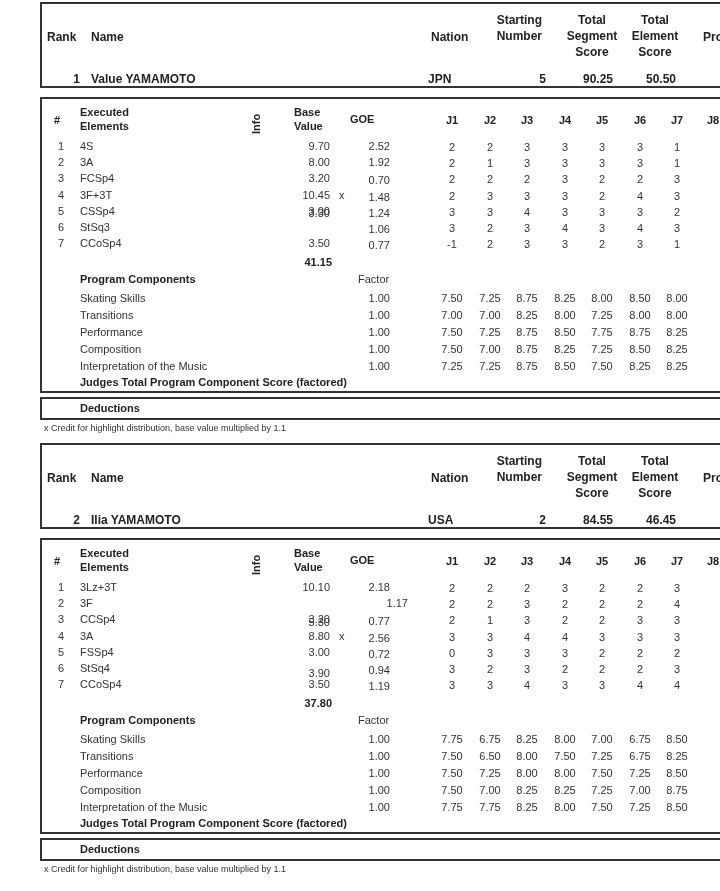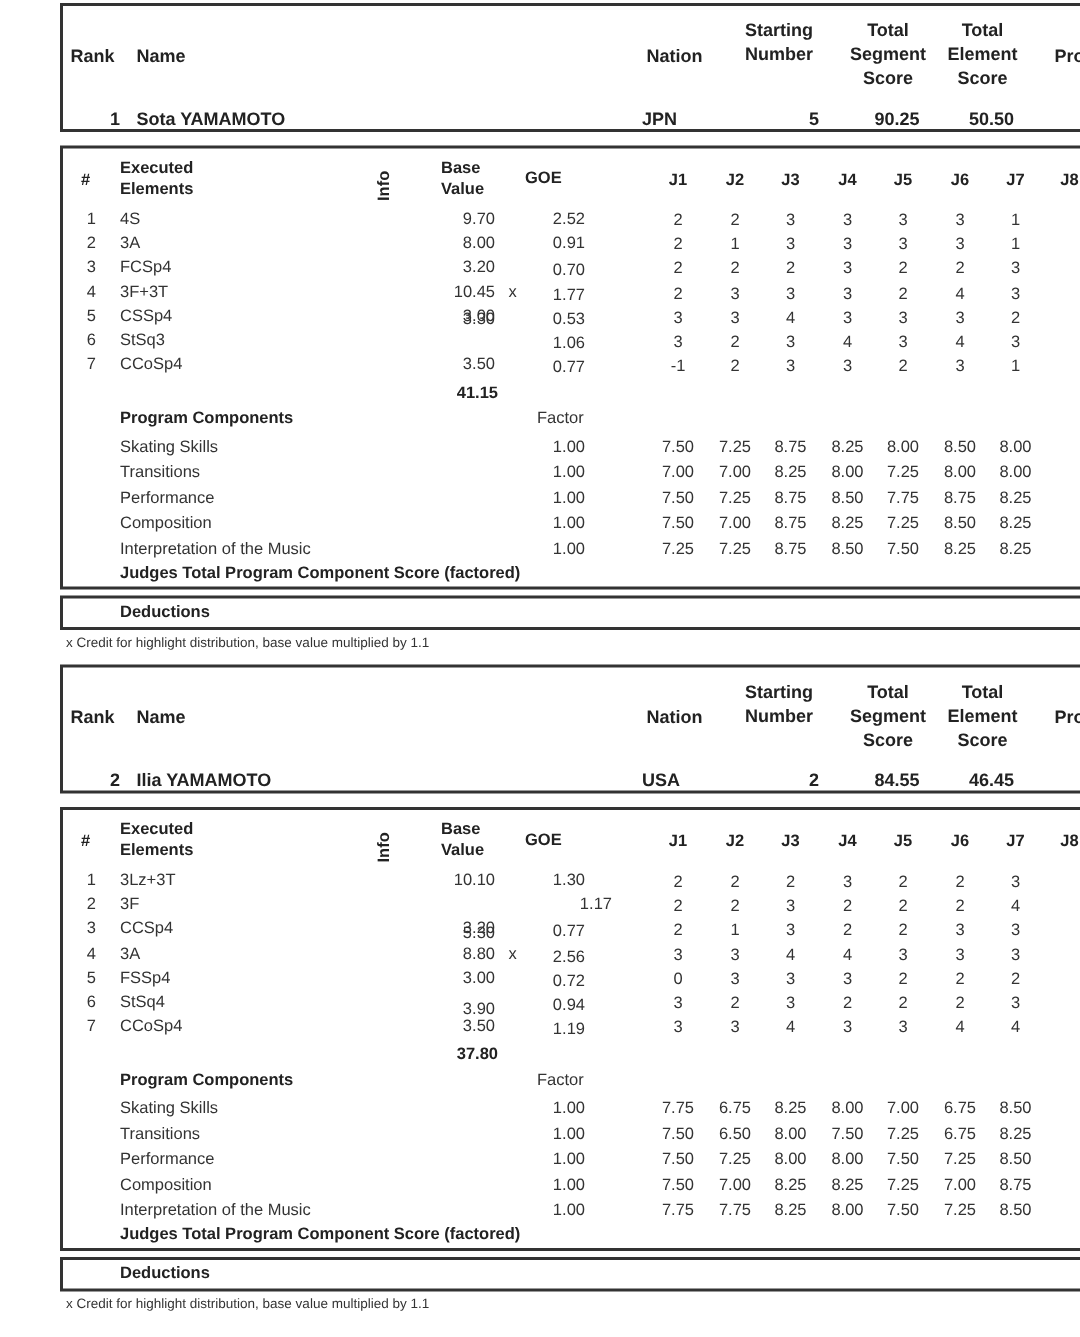--- a/index.html
+++ b/index.html
@@ -28,21 +28,21 @@
       <div class="abs hdr r" style="left:490px;width:52px;top:12px;">Starting</div>
       <div class="abs hdr r" style="left:490px;width:52px;top:28px;">Number</div>
       <div class="abs hdr c" style="left:555px;width:74px;top:12px;">Total</div>
       <div class="abs hdr c" style="left:555px;width:74px;top:28px;">Segment</div>
       <div class="abs hdr c" style="left:555px;width:74px;top:44px;">Score</div>
       <div class="abs hdr c" style="left:620px;width:70px;top:12px;">Total</div>
       <div class="abs hdr c" style="left:620px;width:70px;top:28px;">Element</div>
       <div class="abs hdr c" style="left:620px;width:70px;top:44px;">Score</div>
       <div class="abs hdr" style="left:703px;top:29px;">Pro</div>
       <div class="abs hdr r" style="left:60px;width:20px;top:71px;">1</div>
-      <div class="abs hdr" style="left:91px;top:71px;">Sota YAMAMOTO</div>
+      <div class="abs hdr" style="left:91px;top:71px;">Value YAMAMOTO</div>
       <div class="abs hdr" style="left:428px;top:71px;">JPN</div>
       <div class="abs hdr r" style="left:500px;width:46px;top:71px;">5</div>
       <div class="abs hdr r" style="left:560px;width:53px;top:71px;">90.25</div>
       <div class="abs hdr r" style="left:625px;width:51px;top:71px;">50.50</div>
       <div class="box" style="top:97px;height:296px;"></div>
       <div class="abs sm b" style="left:54px;top:114px;">#</div>
       <div class="abs sm b" style="left:80px;top:106px;">Executed</div>
       <div class="abs sm b" style="left:80px;top:120px;">Elements</div>
       <div class="abs info" style="left:250px;top:134px;">Info</div>
       <div class="abs sm b" style="left:294px;top:106px;">Base</div>
@@ -68,21 +68,21 @@
         <div class="abs cell c" style="left:550px;width:30px;top:141px;">3</div>
         <div class="abs cell c" style="left:587px;width:30px;top:141px;">3</div>
         <div class="abs cell c" style="left:625px;width:30px;top:141px;">3</div>
         <div class="abs cell c" style="left:662px;width:30px;top:141px;">1</div>
       </div>
       <div style="position:absolute;left:0;top:0;">
         <div class="abs cell r" style="left:50px;width:14px;top:156.2px;">2</div>
         <div class="abs cell" style="left:80px;top:156.2px;">3A</div>
         <div class="abs cell r" style="left:290px;width:40px;top:156.2px;">8.00</div>
         <div class="abs cell" style="left:339px;top:156.2px;"></div>
-        <div class="abs cell r" style="left:350px;width:40px;top:156.2px;">0.91</div>
+        <div class="abs cell r" style="left:350px;width:40px;top:156.2px;">1.92</div>
         <div class="abs cell c" style="left:437px;width:30px;top:157.2px;">2</div>
         <div class="abs cell c" style="left:475px;width:30px;top:157.2px;">1</div>
         <div class="abs cell c" style="left:512px;width:30px;top:157.2px;">3</div>
         <div class="abs cell c" style="left:550px;width:30px;top:157.2px;">3</div>
         <div class="abs cell c" style="left:587px;width:30px;top:157.2px;">3</div>
         <div class="abs cell c" style="left:625px;width:30px;top:157.2px;">3</div>
         <div class="abs cell c" style="left:662px;width:30px;top:157.2px;">1</div>
       </div>
       <div style="position:absolute;left:0;top:0;">
         <div class="abs cell r" style="left:50px;width:14px;top:172.4px;">3</div>
@@ -96,35 +96,35 @@
         <div class="abs cell c" style="left:550px;width:30px;top:173.4px;">3</div>
         <div class="abs cell c" style="left:587px;width:30px;top:173.4px;">2</div>
         <div class="abs cell c" style="left:625px;width:30px;top:173.4px;">2</div>
         <div class="abs cell c" style="left:662px;width:30px;top:173.4px;">3</div>
       </div>
       <div style="position:absolute;left:0;top:0;">
         <div class="abs cell r" style="left:50px;width:14px;top:188.6px;">4</div>
         <div class="abs cell" style="left:80px;top:188.6px;">3F+3T</div>
         <div class="abs cell r" style="left:290px;width:40px;top:188.6px;">10.45</div>
         <div class="abs cell" style="left:339px;top:188.6px;">x</div>
-        <div class="abs cell r" style="left:350px;width:40px;top:190.6px;">1.77</div>
+        <div class="abs cell r" style="left:350px;width:40px;top:190.6px;">1.48</div>
         <div class="abs cell c" style="left:437px;width:30px;top:189.6px;">2</div>
         <div class="abs cell c" style="left:475px;width:30px;top:189.6px;">3</div>
         <div class="abs cell c" style="left:512px;width:30px;top:189.6px;">3</div>
         <div class="abs cell c" style="left:550px;width:30px;top:189.6px;">3</div>
         <div class="abs cell c" style="left:587px;width:30px;top:189.6px;">2</div>
         <div class="abs cell c" style="left:625px;width:30px;top:189.6px;">4</div>
         <div class="abs cell c" style="left:662px;width:30px;top:189.6px;">3</div>
       </div>
       <div style="position:absolute;left:0;top:0;">
         <div class="abs cell r" style="left:50px;width:14px;top:204.8px;">5</div>
         <div class="abs cell" style="left:80px;top:204.8px;">CSSp4</div>
         <div class="abs cell r" style="left:290px;width:40px;top:204.8px;">3.00</div>
         <div class="abs cell" style="left:339px;top:204.8px;"></div>
-        <div class="abs cell r" style="left:350px;width:40px;top:206.8px;">0.53</div>
+        <div class="abs cell r" style="left:350px;width:40px;top:206.8px;">1.24</div>
         <div class="abs cell c" style="left:437px;width:30px;top:205.8px;">3</div>
         <div class="abs cell c" style="left:475px;width:30px;top:205.8px;">3</div>
         <div class="abs cell c" style="left:512px;width:30px;top:205.8px;">4</div>
         <div class="abs cell c" style="left:550px;width:30px;top:205.8px;">3</div>
         <div class="abs cell c" style="left:587px;width:30px;top:205.8px;">3</div>
         <div class="abs cell c" style="left:625px;width:30px;top:205.8px;">3</div>
         <div class="abs cell c" style="left:662px;width:30px;top:205.8px;">2</div>
       </div>
       <div style="position:absolute;left:0;top:0;">
         <div class="abs cell r" style="left:50px;width:14px;top:221px;">6</div>
@@ -251,21 +251,21 @@
       <div class="abs sm b c" style="left:550px;width:30px;top:555px;">J4</div>
       <div class="abs sm b c" style="left:587px;width:30px;top:555px;">J5</div>
       <div class="abs sm b c" style="left:625px;width:30px;top:555px;">J6</div>
       <div class="abs sm b c" style="left:662px;width:30px;top:555px;">J7</div>
       <div class="abs sm b c" style="left:698px;width:30px;top:555px;">J8</div>
       <div style="position:absolute;left:0;top:0;">
         <div class="abs cell r" style="left:50px;width:14px;top:581px;">1</div>
         <div class="abs cell" style="left:80px;top:581px;">3Lz+3T</div>
         <div class="abs cell r" style="left:290px;width:40px;top:581px;">10.10</div>
         <div class="abs cell" style="left:339px;top:581px;"></div>
-        <div class="abs cell r" style="left:350px;width:40px;top:581px;">1.30</div>
+        <div class="abs cell r" style="left:350px;width:40px;top:581px;">2.18</div>
         <div class="abs cell c" style="left:437px;width:30px;top:582px;">2</div>
         <div class="abs cell c" style="left:475px;width:30px;top:582px;">2</div>
         <div class="abs cell c" style="left:512px;width:30px;top:582px;">2</div>
         <div class="abs cell c" style="left:550px;width:30px;top:582px;">3</div>
         <div class="abs cell c" style="left:587px;width:30px;top:582px;">2</div>
         <div class="abs cell c" style="left:625px;width:30px;top:582px;">2</div>
         <div class="abs cell c" style="left:662px;width:30px;top:582px;">3</div>
       </div>
       <div style="position:absolute;left:0;top:0;">
         <div class="abs cell r" style="left:50px;width:14px;top:597.2px;">2</div>

